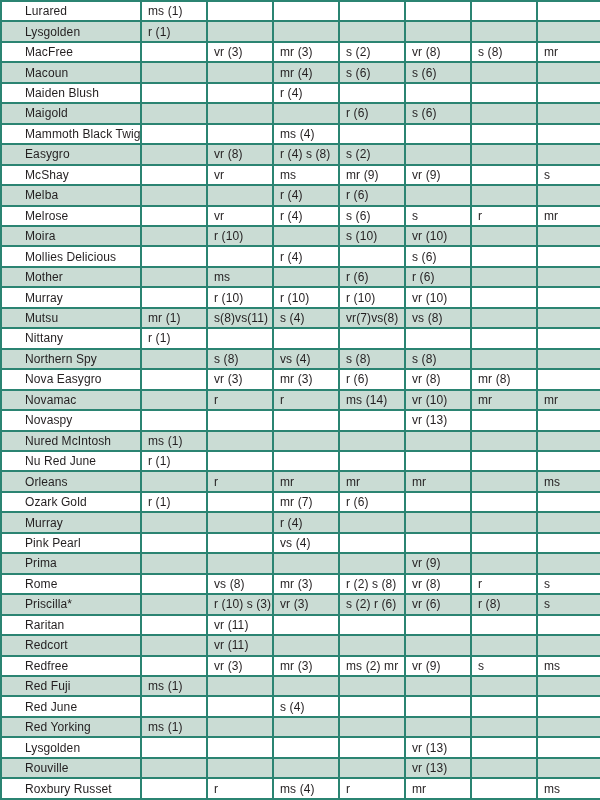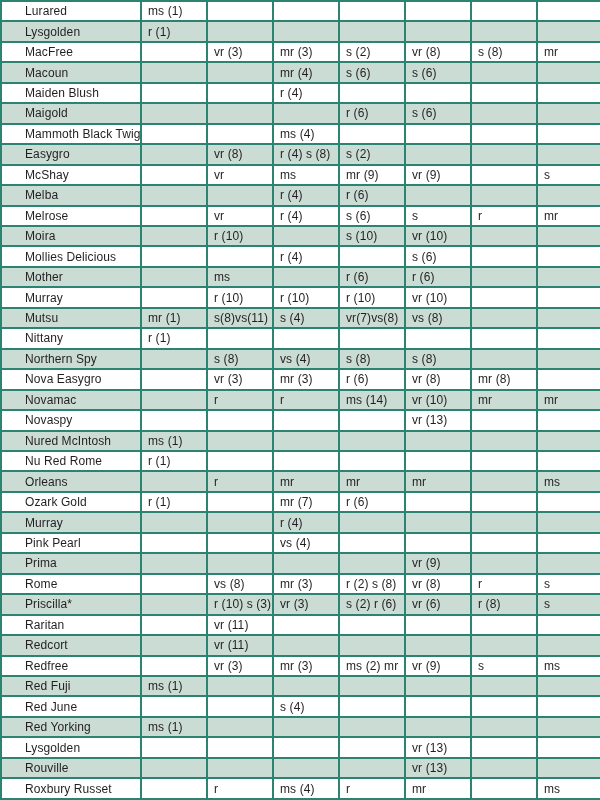--- a/index.html
+++ b/index.html
@@ -262,21 +262,21 @@
         <td class="name">Nured McIntosh</td>
         <td>ms (1)</td>
         <td></td>
         <td></td>
         <td></td>
         <td></td>
         <td></td>
         <td></td>
       </tr>
       <tr>
-        <td class="name">Nu Red Rome</td>
+        <td class="name">Nu Red June</td>
         <td>r (1)</td>
         <td></td>
         <td></td>
         <td></td>
         <td></td>
         <td></td>
         <td></td>
       </tr>
       <tr>
         <td class="name">Orleans</td>

